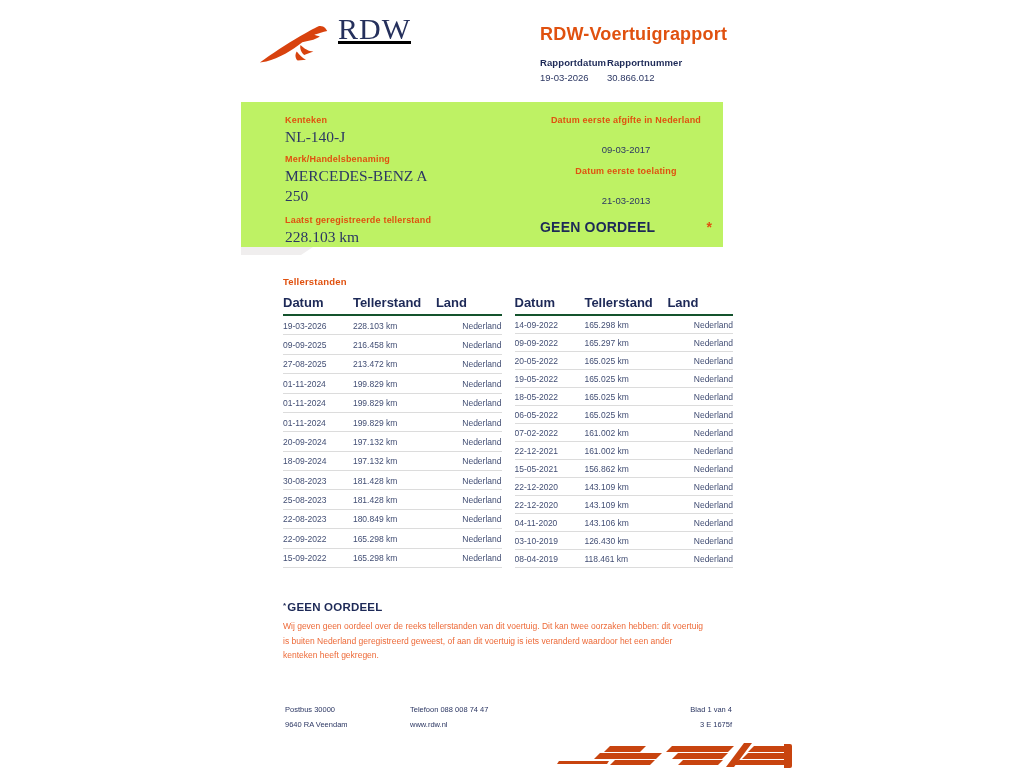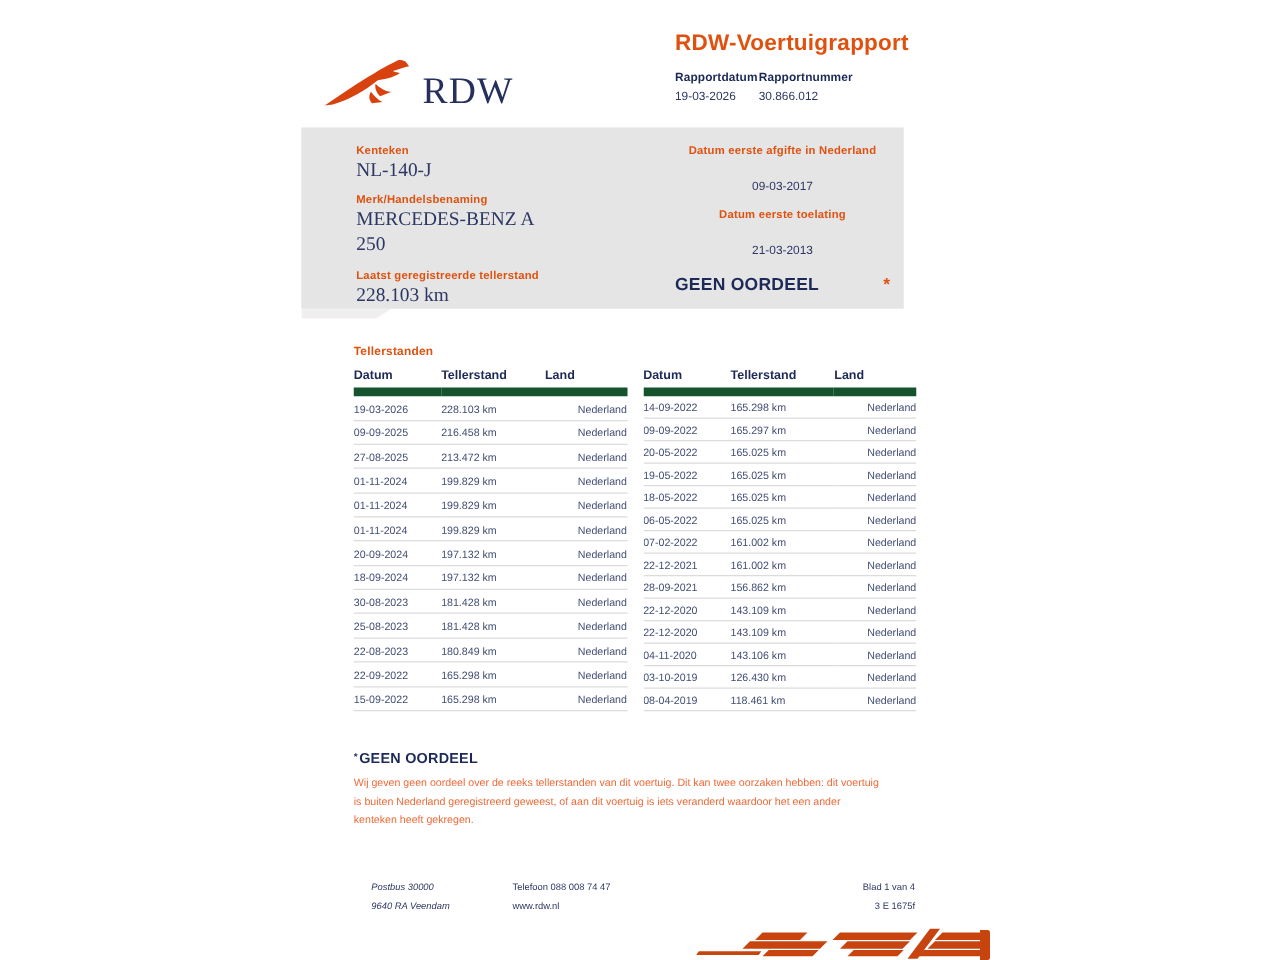--- a/index.html
+++ b/index.html
@@ -3,39 +3,39 @@
 <meta charset="utf-8">
 <style>
   * { margin:0; padding:0; box-sizing:border-box; }
   html,body { background:#ffffff; }
   .page {
     position:relative; width:1024px; height:768px; background:#ffffff;
     font-family:"Liberation Sans", sans-serif; overflow:hidden; margin:0 auto;
   }
 
   
-  .brand { position:absolute; left:258px; top:34px; display:flex; align-items:flex-end; }
+  .brand { position:absolute; left:258px; top:12px; display:flex; align-items:flex-start;text-decoration:underline; }
   .bird { margin-top:8px; }
   .wordmark {
     font-family:"Liberation Serif", serif; font-size:30px; color:#25305c;
     letter-spacing:1px; margin-left:8px; margin-top:0;
   }
   .title-block { position:absolute; left:540px; top:24px; }
   .report-title {
     font-size:18px; font-weight:700; color:#e0510f; letter-spacing:0.2px;
   }
   .meta { display:flex; margin-top:12px; }
   .meta-col { width:67px; }
   .meta-label { font-size:9.5px; font-weight:700; color:#1d2957; letter-spacing:0.1px; }
   .meta-value { font-size:9.5px; color:#2c3763; margin-top:4px; }
 
   
   .summary-panel {
     position:absolute; left:241px; top:102px; width:482px; height:145px;
-    background:#e5e5e5;
+    background:#bef264;
   }
   .summary-panel::after {
     content:""; position:absolute; left:0; top:100%; width:72px; height:8px;
     background:#f0eeee;
     clip-path:polygon(0 0, 100% 0, calc(100% - 12px) 100%, 0 100%);
   }
   .col-left  { position:absolute; left:44px;  top:13px; width:168px; }
   .col-right { position:absolute; left:299px; top:13px; width:172px;text-align:center; }
   .f-label {
     color:#e0510f; font-size:9px; font-weight:700; letter-spacing:0.2px;
@@ -58,22 +58,22 @@
   .readings-title {
     font-size:9.5px; font-weight:700; color:#e0510f; letter-spacing:0.2px;
     margin-bottom:6px;
   }
   .tables { display:flex; gap:13px; }
   table { width:219px; border-collapse:collapse; table-layout:fixed; }
   col.c-datum  { width:32%; }
   col.c-teller { width:38%; }
   col.c-land   { width:30%; }
   th {
-    font-size:10px; font-weight:700; color:#1d2957; text-align:left;
-    padding:2px 0 4px; border-bottom:7px solid #14532d;
+    font-size:13px; font-weight:700; color:#1d2957; text-align:left;
+    padding:2px 0 4px; border-bottom:2px solid #14532d;
   }
   th:last-child { }
   td {
     font-size:8.5px; color:#424e74; padding:4px 0 3px;
     border-bottom:1px solid #dcdcdc; white-space:nowrap; overflow:hidden;
   }
   td:last-child { text-align:right; }
 
   
   .footnote { position:absolute; left:283px; top:601px; width:424px; }
@@ -81,21 +81,21 @@
     font-size:11.5px; font-weight:700; color:#1d2957; letter-spacing:0.2px;
     margin-bottom:6px;
   }
   .fn-mark { font-size:8px; vertical-align:top; margin-right:1px; }
   .fn-text { font-size:8.5px; color:#ed6a38; line-height:14.5px; }
 
   
   .page-footer { position:absolute; left:285px; top:702px; width:447px; height:36px; }
   .fcol { position:absolute; top:0; font-size:7.5px; color:#2c3763; }
   .fcol div { line-height:15px; }
-  .fcol-address { left:12px;font-style:italic; }
+  .fcol-address { left:0; }
   .fcol-contact { left:125px; }
   .fcol-pageinfo { right:0; text-align:right; }
   .fcol-contact .site { color:#2c3763; text-decoration:none; }
 
   
   .wing { position:absolute; left:548px; top:742px; }
 </style>
 </head>
 <body>
 
@@ -277,21 +277,21 @@
               <td>07-02-2022</td>
               <td>161.002 km</td>
               <td>Nederland</td>
             </tr>
             <tr>
               <td>22-12-2021</td>
               <td>161.002 km</td>
               <td>Nederland</td>
             </tr>
             <tr>
-              <td>28-09-2021</td>
+              <td>15-05-2021</td>
               <td>156.862 km</td>
               <td>Nederland</td>
             </tr>
             <tr>
               <td>22-12-2020</td>
               <td>143.109 km</td>
               <td>Nederland</td>
             </tr>
             <tr>
               <td>22-12-2020</td>

